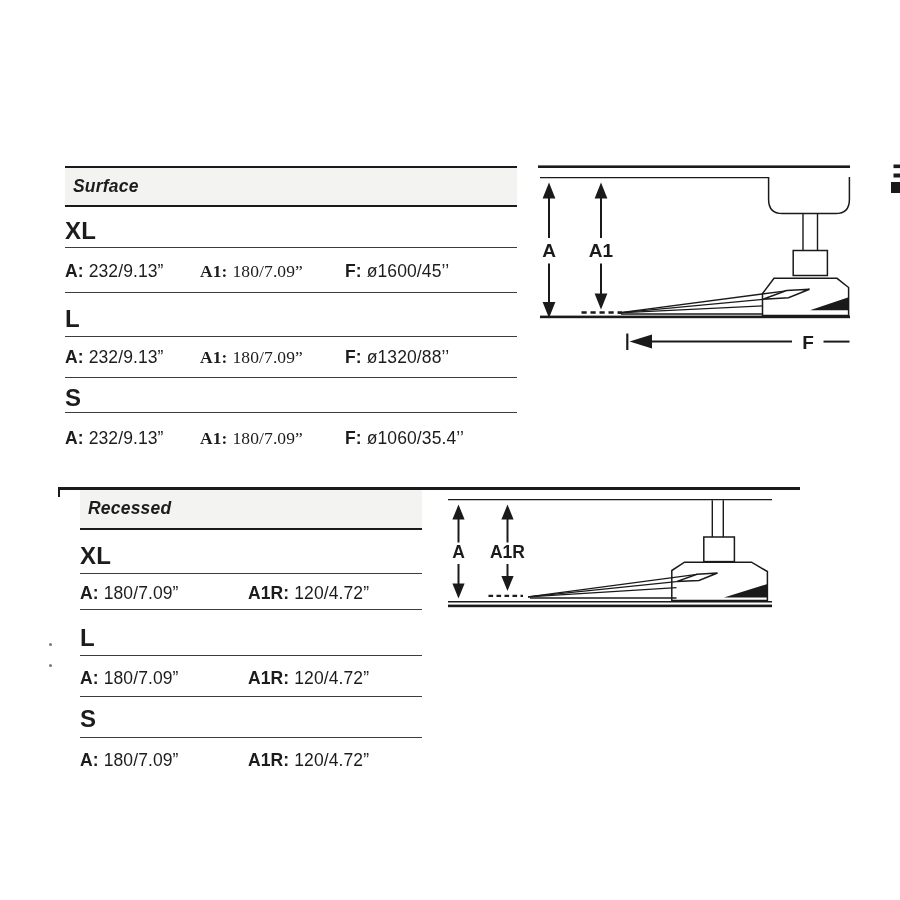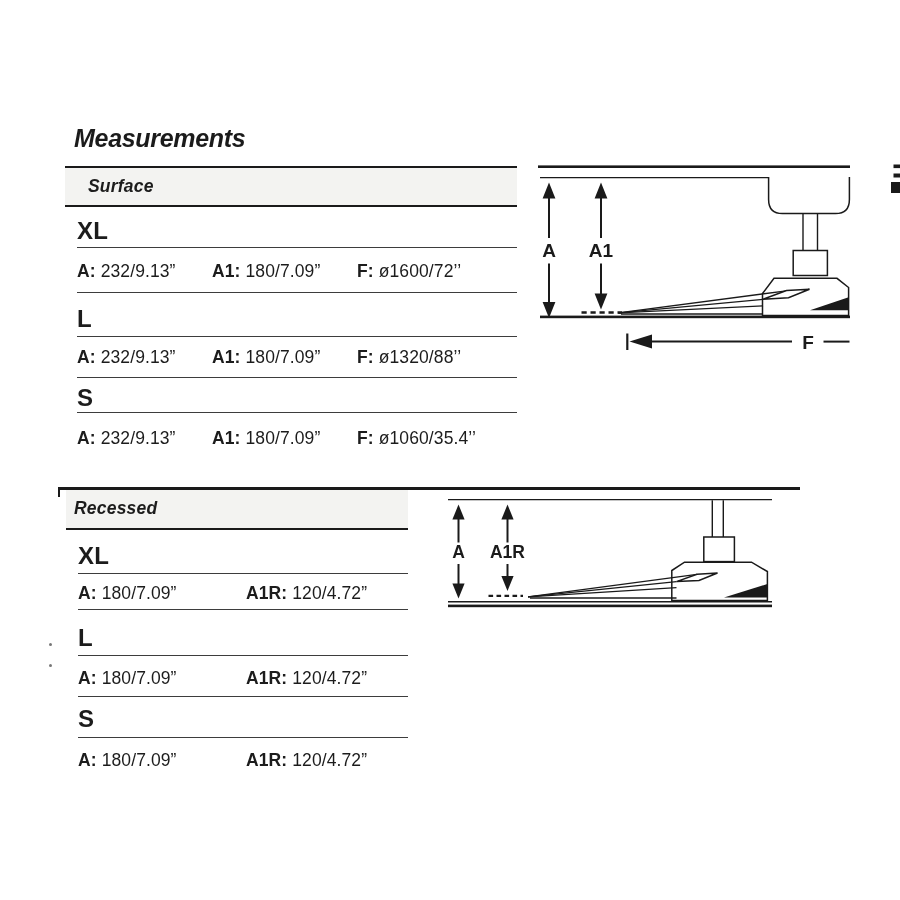--- a/index.html
+++ b/index.html
@@ -10,41 +10,41 @@
   .doc-title{position:absolute;left:74px;top:124px;font-size:25px;font-weight:bold;font-style:italic;letter-spacing:-0.3px;color:#1b1b1b;}
 
   
   .rule{position:absolute;background:#1a1a1a;}
   .speck{position:absolute;background:#4a4a4a;border-radius:50%;opacity:.75;}
 
   
   .spec-table{position:absolute;}
   .tbl-header{box-sizing:border-box;background:#f3f3f1;border-top:2.6px solid #1a1a1a;border-bottom:2.6px solid #1a1a1a;display:flex;align-items:center;}
   .tbl-header .hdr-label{font-size:17.5px;font-weight:bold;font-style:italic;letter-spacing:.2px;}
-  .row{box-sizing:border-box;display:flex;align-items:flex-end;margin-left:12px;}
+  .row{box-sizing:border-box;display:flex;align-items:flex-end;}
   .row.bordered{border-bottom:1.2px solid #3d3d3d;}
   .size-label{font-size:24px;font-weight:bold;letter-spacing:.3px;line-height:1;}
   .data-row{font-size:17.5px;letter-spacing:.1px;}
   .spec-item{display:inline-flex;align-items:baseline;white-space:nowrap;}
   .spec-item .lbl{font-weight:bold;margin-right:5px;}
 
   
   #surface-table{left:65px;top:165.8px;width:452px;}
-  #surface-table .tbl-header{height:41.6px;padding-left:23px;}
+  #surface-table .tbl-header{height:41.6px;padding-left:8px;}
   .s-size-xl{height:41px;padding-bottom:4px;}
   .s-data-xl{height:45px;padding-bottom:10px;}
   .s-size-l{height:43.5px;padding-bottom:5px;}
   .s-data-l{height:41.5px;padding-bottom:9px;}
   .s-size-s{height:35px;padding-bottom:2px;}
   .s-data-s{height:41.5px;padding-bottom:6px;}
   .surf-c1{width:135px;}
-  .surf-c2{width:145px;}
-
-  
-  #recessed-table{left:66px;top:490px;width:342px;text-align:center;}
+  .surf-c2{width:145px;font-family:Liberation Serif, serif;}
+
+  
+  #recessed-table{left:80px;top:490px;width:342px;text-align:center;}
   #recessed-table .tbl-header{height:39.5px;padding-left:8px;border-top:none;border-bottom-width:2.2px;}
   .r-size-xl{height:44px;padding-bottom:5px;}
   .r-data-xl{height:36.5px;padding-bottom:5px;}
   .r-size-l{height:45.5px;padding-bottom:5px;}
   .r-data-l{height:41px;padding-bottom:7px;}
   .r-size-s{height:41.5px;padding-bottom:6px;}
   .r-data-s{height:40px;padding-bottom:7px;}
   .rec-c1{width:168px;}
 
   
@@ -57,42 +57,41 @@
   svg .shape{fill:#fff;stroke:#1a1a1a;stroke-width:1.5;}
   svg .blade{stroke:#1a1a1a;stroke-width:1.3;fill:none;}
   svg .solid{fill:#1a1a1a;stroke:none;}
   svg text{font-family:"Liberation Sans",sans-serif;font-weight:bold;fill:#1b1b1b;}
 </style>
 </head>
 <body>
 
 <div id="page">
 
-  <div class="doc-title">Measurements</div>
 
   <div class="spec-table" id="surface-table">
     <div class="tbl-header">
       <span class="hdr-label">Surface</span>
     </div>
 
     <div class="row bordered s-size-xl">
       <span class="size-label">XL</span>
     </div>
     <div class="row bordered data-row s-data-xl">
       <span class="spec-item surf-c1">
           <span class="lbl">A:</span>
           <span class="val">232/9.13”</span>
         </span>
       <span class="spec-item surf-c2">
           <span class="lbl">A1:</span>
           <span class="val">180/7.09”</span>
         </span>
       <span class="spec-item">
           <span class="lbl">F:</span>
-          <span class="val">ø1600/72’’</span>
+          <span class="val">ø1600/45’’</span>
         </span>
     </div>
 
     <div class="row bordered s-size-l">
       <span class="size-label">L</span>
     </div>
     <div class="row bordered data-row s-data-l">
       <span class="spec-item surf-c1">
           <span class="lbl">A:</span>
           <span class="val">232/9.13”</span>

